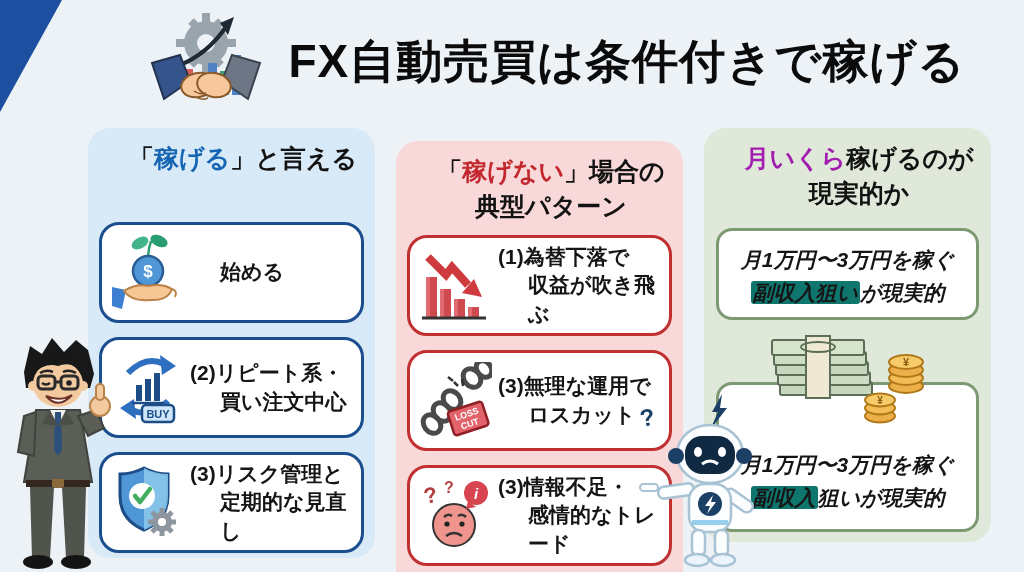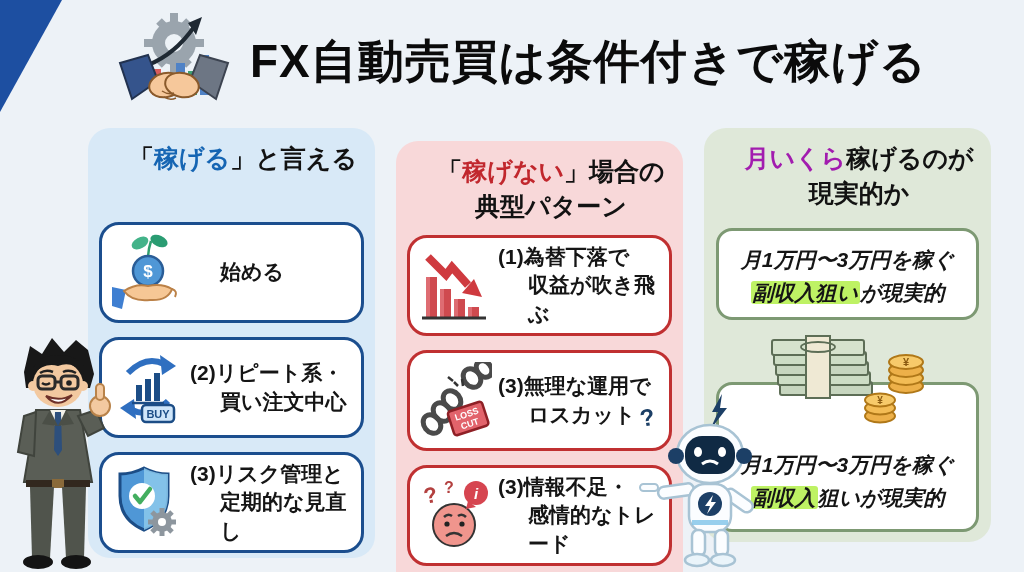--- a/index.html
+++ b/index.html
@@ -7,21 +7,21 @@
     position:relative;width:1024px;height:572px;overflow:hidden;
     background:#edf2f7;
     font-family:"Liberation Sans","DejaVu Sans",sans-serif;
     color:#111;
   }
   
   .corner{position:absolute;top:0;left:0;width:0;height:0;
     border-top:112px solid #1d4fa1;border-right:62px solid transparent;}
   
   .hdr{position:absolute;left:118px;top:4px;width:880px;height:116px;
-    display:flex;align-items:center;justify-content:flex-start;gap:20px;}
+    display:flex;align-items:center;justify-content:center;gap:26px;}
   .hdr .title{font-size:46px;font-weight:900;letter-spacing:1px;color:#0b0b0b;white-space:nowrap;}
   .hdr .ticon{flex:none;width:112px;height:110px;}
   
   .panel{position:absolute;top:128px;width:287px;border-radius:22px;}
   .panel.blue{left:88px;height:430px;background:#d8e9f7;}
   .panel.pink{left:396px;height:532px;background:#f8d8d9;margin-top:13px;}
   .panel.green{left:704px;height:414px;background:#dfe8d9;}
   .ph{padding-top:13px;text-align:center;font-weight:800;font-size:25px;line-height:1.4;color:#121212;padding-left:23px;}
   .acc-blue{color:#1565b3;}
   .acc-red{color:#c1272d;}
@@ -31,21 +31,21 @@
     border-radius:20px;display:flex;align-items:center;padding:0 8px;gap:4px;box-sizing:border-box;}
   .card.b{border:3.5px solid #1b4e8e;}
   .card.r{border:3.5px solid #c03031;}
   .icon{flex:none;width:76px;display:flex;justify-content:center;align-items:center;}
   .ctext{font-weight:800;font-size:21px;line-height:1.35;color:#151515;}
   .ctext .ind{padding-left:30px;}
   
   .gbox{position:absolute;left:12px;right:12px;background:#fff;border:3px solid #7d9973;
     border-radius:16px;box-sizing:border-box;}
   .gtext{text-align:center;font-weight:800;font-size:21px;line-height:1.55;color:#151515;font-style:italic;}
-  .hl{background:#bef264;padding:0 2px;border-radius:3px;}
+  .hl{background:#0f766e;padding:0 2px;border-radius:3px;}
   .money-art{position:absolute;top:196px;left:50%;transform:translateX(-50%);z-index:3;}
   
   .man{position:absolute;left:0;top:332px;z-index:6;}
   .robot{position:absolute;left:632px;top:392px;z-index:6;}
 </style>
 </head>
 <body>
 
 <div class="canvas">
 

